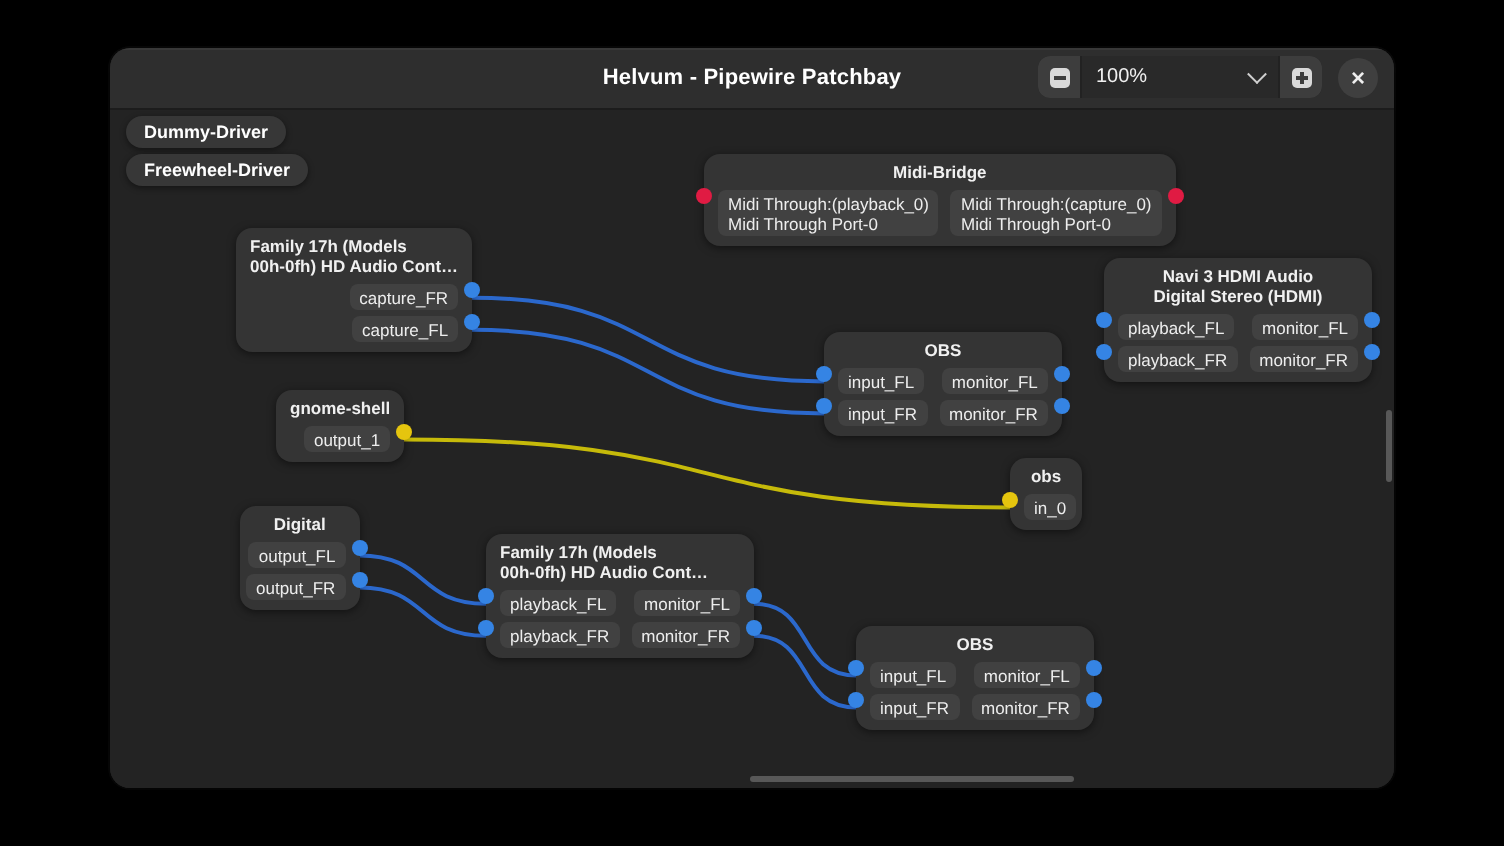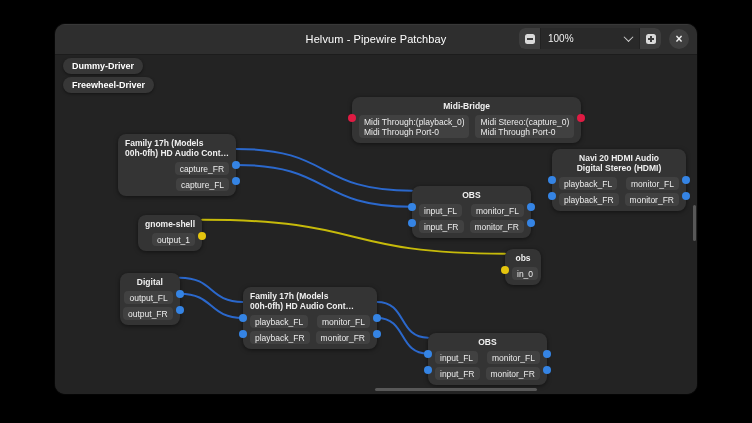--- a/index.html
+++ b/index.html
@@ -12,21 +12,21 @@
     position:absolute;left:55px;top:24px;width:642px;height:370px;
     background:#232323;border-radius:10px;overflow:hidden;
     box-shadow:0 4px 22px rgba(0,0,0,.85), 0 0 0 1px #0a0a0a;
   }
   .titlebar{
     position:relative;height:30px;background:#2e2e2e;
     border-bottom:1px solid #1c1c1c;
     display:flex;align-items:center;justify-content:center;
     box-shadow:inset 0 1px 0 rgba(255,255,255,.05);
   }
-  .title{font-size:11px;font-weight:normal;color:#ffffff;letter-spacing:.1px;text-align:right;}
+  .title{font-size:11px;font-weight:bold;color:#ffffff;letter-spacing:.1px;text-align:right;}
   .tb-controls{position:absolute;right:8px;top:4px;display:flex;align-items:flex-end;gap:4px;}
   .zoom-group{display:flex;align-items:stretch;background:#222222;border-radius:6px;overflow:hidden;height:21px;gap:1px;}
   .tb-btn{border:none;padding:0;margin:0;cursor:default;display:flex;align-items:center;justify-content:center;}
   .tb-btn.square{width:21px;height:21px;background:#3d3d3d;}
   .zoom-display{
     width:84px;background:#292929;display:flex;align-items:center;
     justify-content:space-between;padding:0 7px;color:#f0f0f0;font-size:10px;
   }
   .mini-icon{width:10px;height:10px;background:#d9d9d9;border-radius:2.5px;position:relative;}
   .mini-icon::before{content:"";position:absolute;left:2px;right:2px;top:4px;height:2px;background:#3d3d3d;}
@@ -36,21 +36,21 @@
   .canvas{position:relative;height:339px;background:#232323;}
   #wires{position:absolute;left:0;top:0;width:100%;height:100%;pointer-events:none;}
   #nodes{position:absolute;left:0;top:0;width:100%;height:100%;}
   .driver-pill{
     position:absolute;background:#373737;border-radius:9px;color:#ffffff;
     font-size:9px;font-weight:bold;padding:3px 9px;white-space:nowrap;
     box-shadow:0 1px 3px rgba(0,0,0,.45);
   }
   .node{
     position:absolute;background:#343434;border-radius:8px;color:#f0f0f0;
-    padding:0 0 3px 0;box-shadow:0 1px 4px rgba(0,0,0,.5);white-space:nowrap;margin-top:20px;
+    padding:0 0 3px 0;box-shadow:0 1px 4px rgba(0,0,0,.5);white-space:nowrap;
   }
   .node-header{font-size:8.5px;font-weight:bold;padding:4px 7px 2px 7px;line-height:1.2;}
   .node-header.align-center{text-align:center;}
   .node-header.align-left{text-align:left;}
   .node-header span{display:block;}
   .row{display:flex;align-items:center;justify-content:space-between;margin:1px 0;}
   .pgroup{display:flex;align-items:flex-start;}
   .port{
     background:#414141;border-radius:4px;font-size:8.5px;line-height:1.18;
     padding:1.5px 5px;margin:1px 3px;color:#ededed;
@@ -106,21 +106,21 @@
           <div class="row">
             <div class="pgroup">
               <span class="dot in" style="background: rgb(224, 27, 67);"></span>
               <div class="port">
                 <span>Midi Through:(playback_0)</span>
                 <span>Midi Through Port-0</span>
               </div>
             </div>
             <div class="pgroup">
               <div class="port">
-                <span>Midi Stereo:(capture_0)</span>
+                <span>Midi Through:(capture_0)</span>
                 <span>Midi Through Port-0</span>
               </div>
               <span class="dot out" style="background: rgb(224, 27, 67);"></span>
             </div>
           </div>
         </div>
         <div class="node" style="left: 63px; top: 59px;">
           <div class="node-header align-left">
             <span>Family 17h (Models</span>
             <span>00h-0fh) HD Audio Cont…</span>
@@ -139,21 +139,21 @@
             <div class="pgroup">
               <div class="port">
                 <span>capture_FL</span>
               </div>
               <span class="dot out" style="background: rgb(53, 132, 228);"></span>
             </div>
           </div>
         </div>
         <div class="node" style="left: 497px; top: 74px;">
           <div class="node-header align-center">
-            <span>Navi 20 HDMI Audio</span>
+            <span>Navi 3 HDMI Audio</span>
             <span>Digital Stereo (HDMI)</span>
           </div>
           <div class="row">
             <div class="pgroup">
               <span class="dot in" style="background: rgb(53, 132, 228);"></span>
               <div class="port">
                 <span>playback_FL</span>
               </div>
             </div>
             <div class="pgroup">

